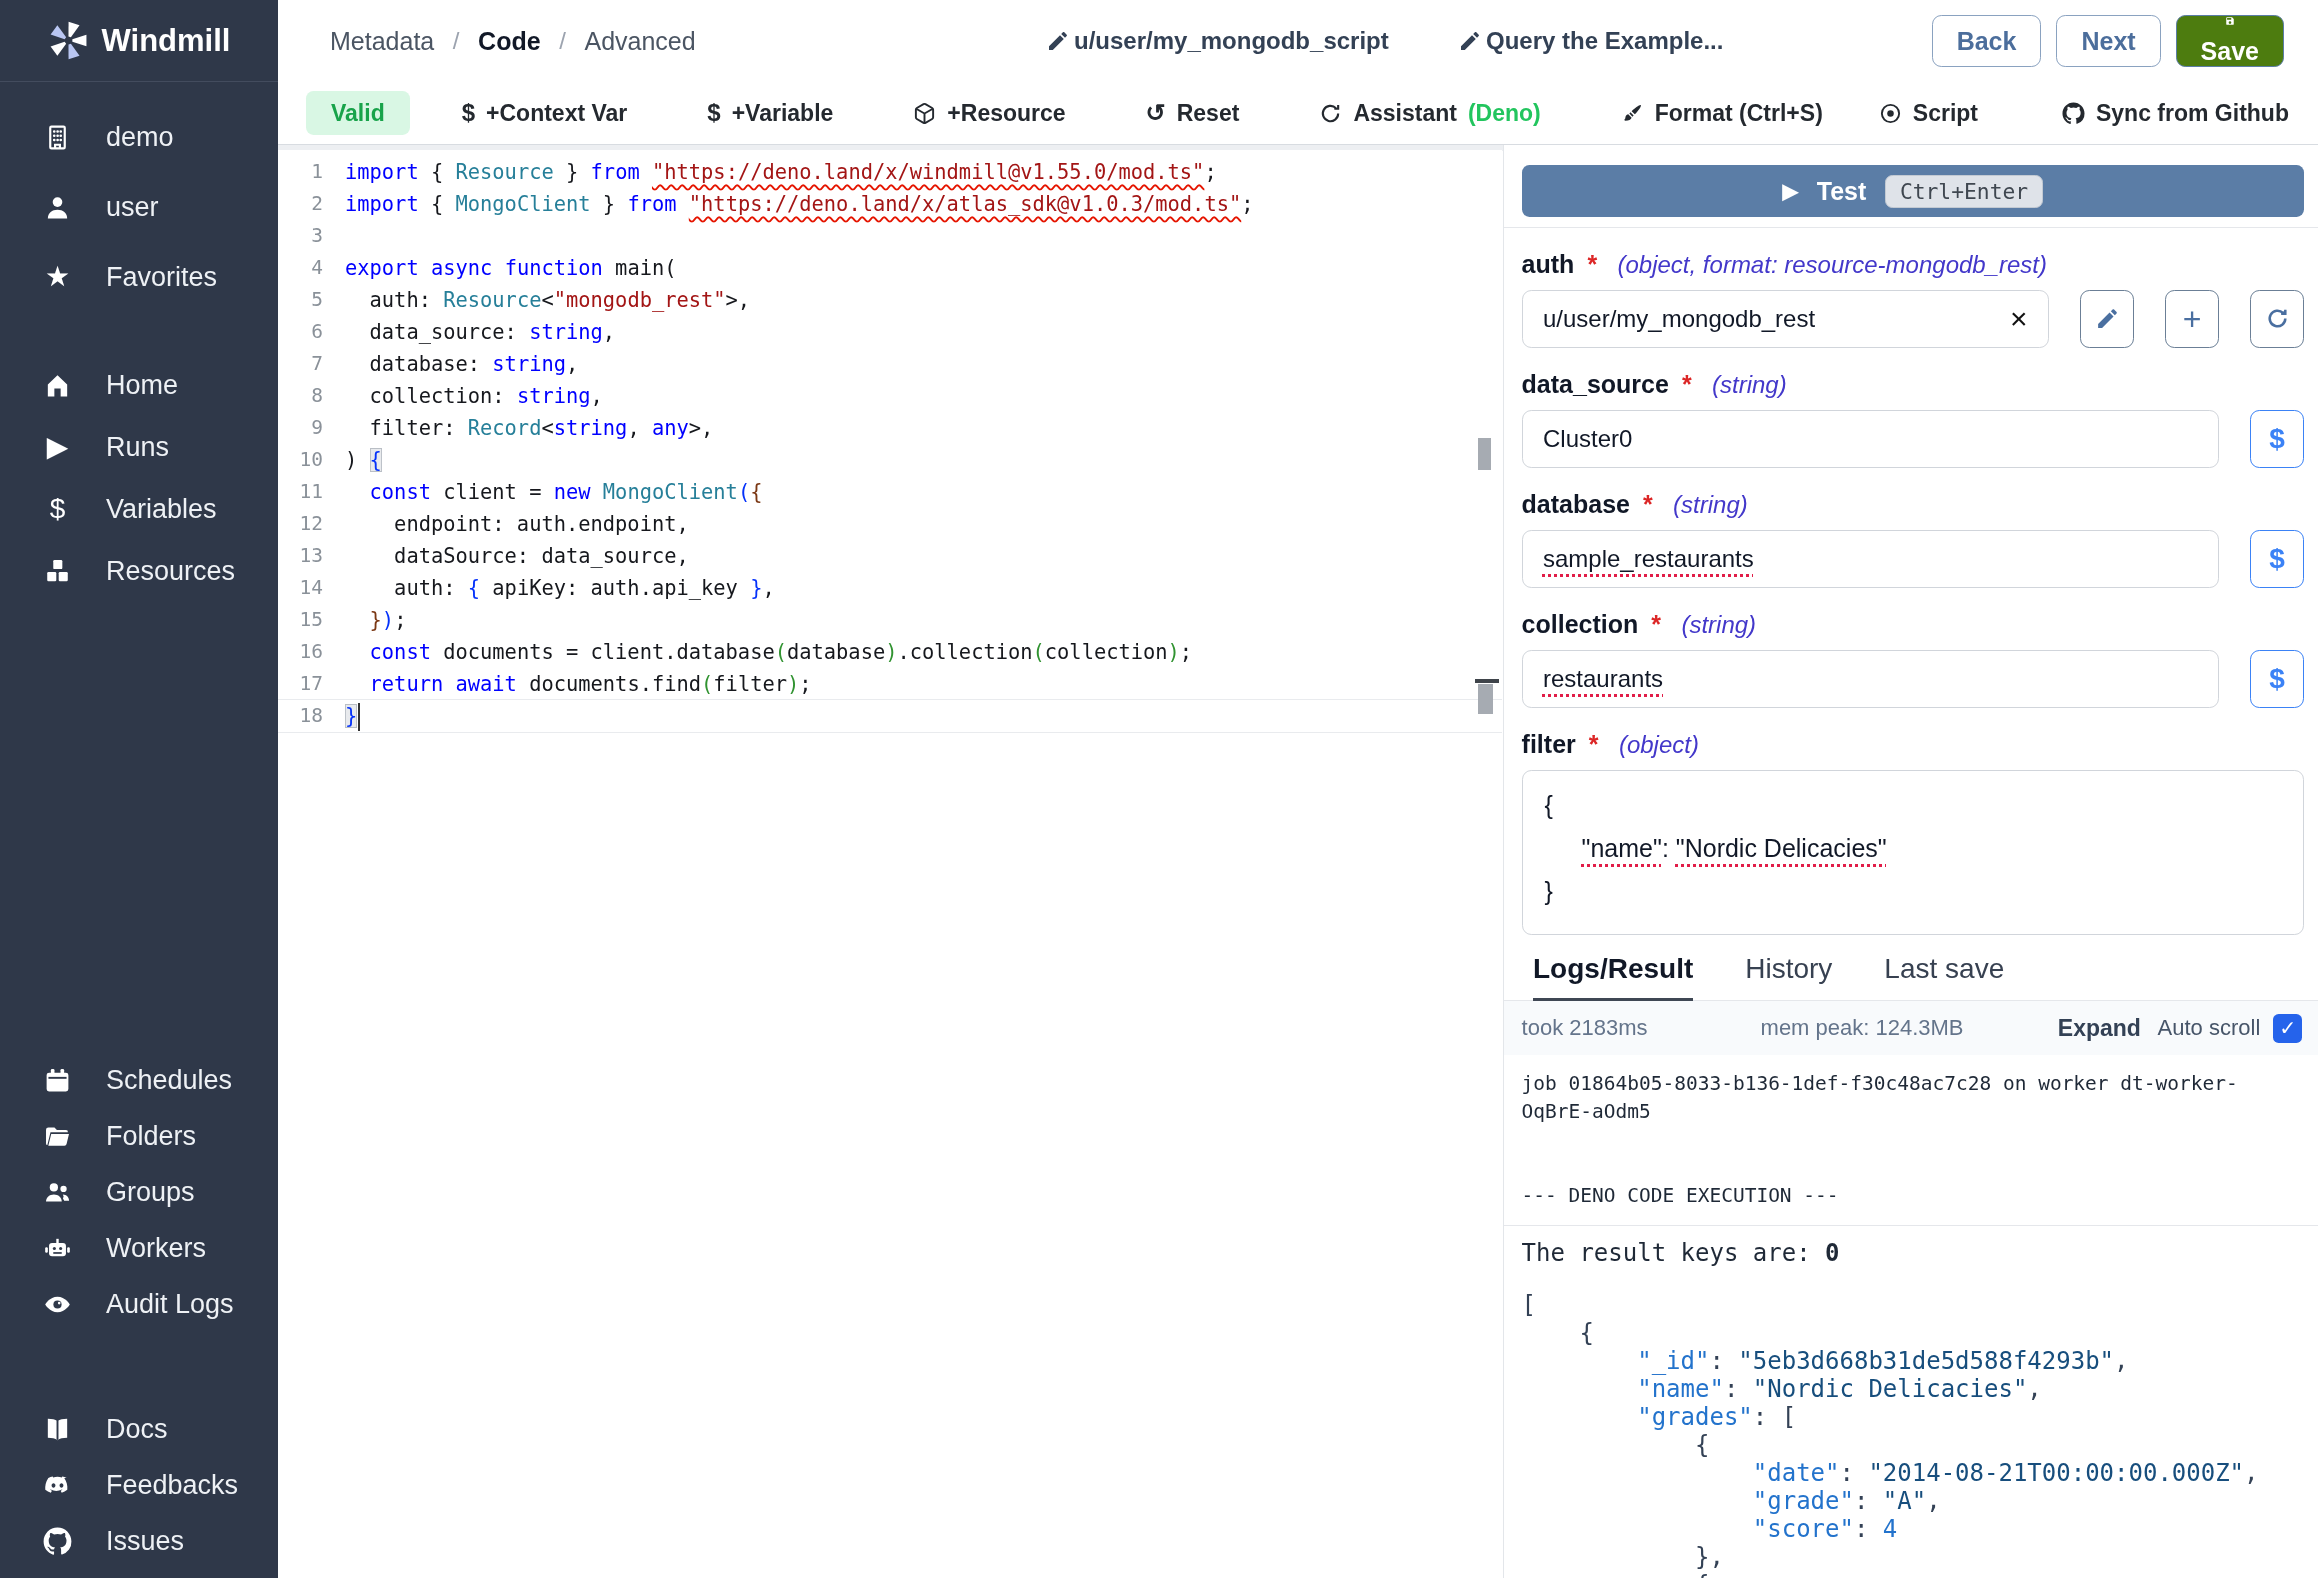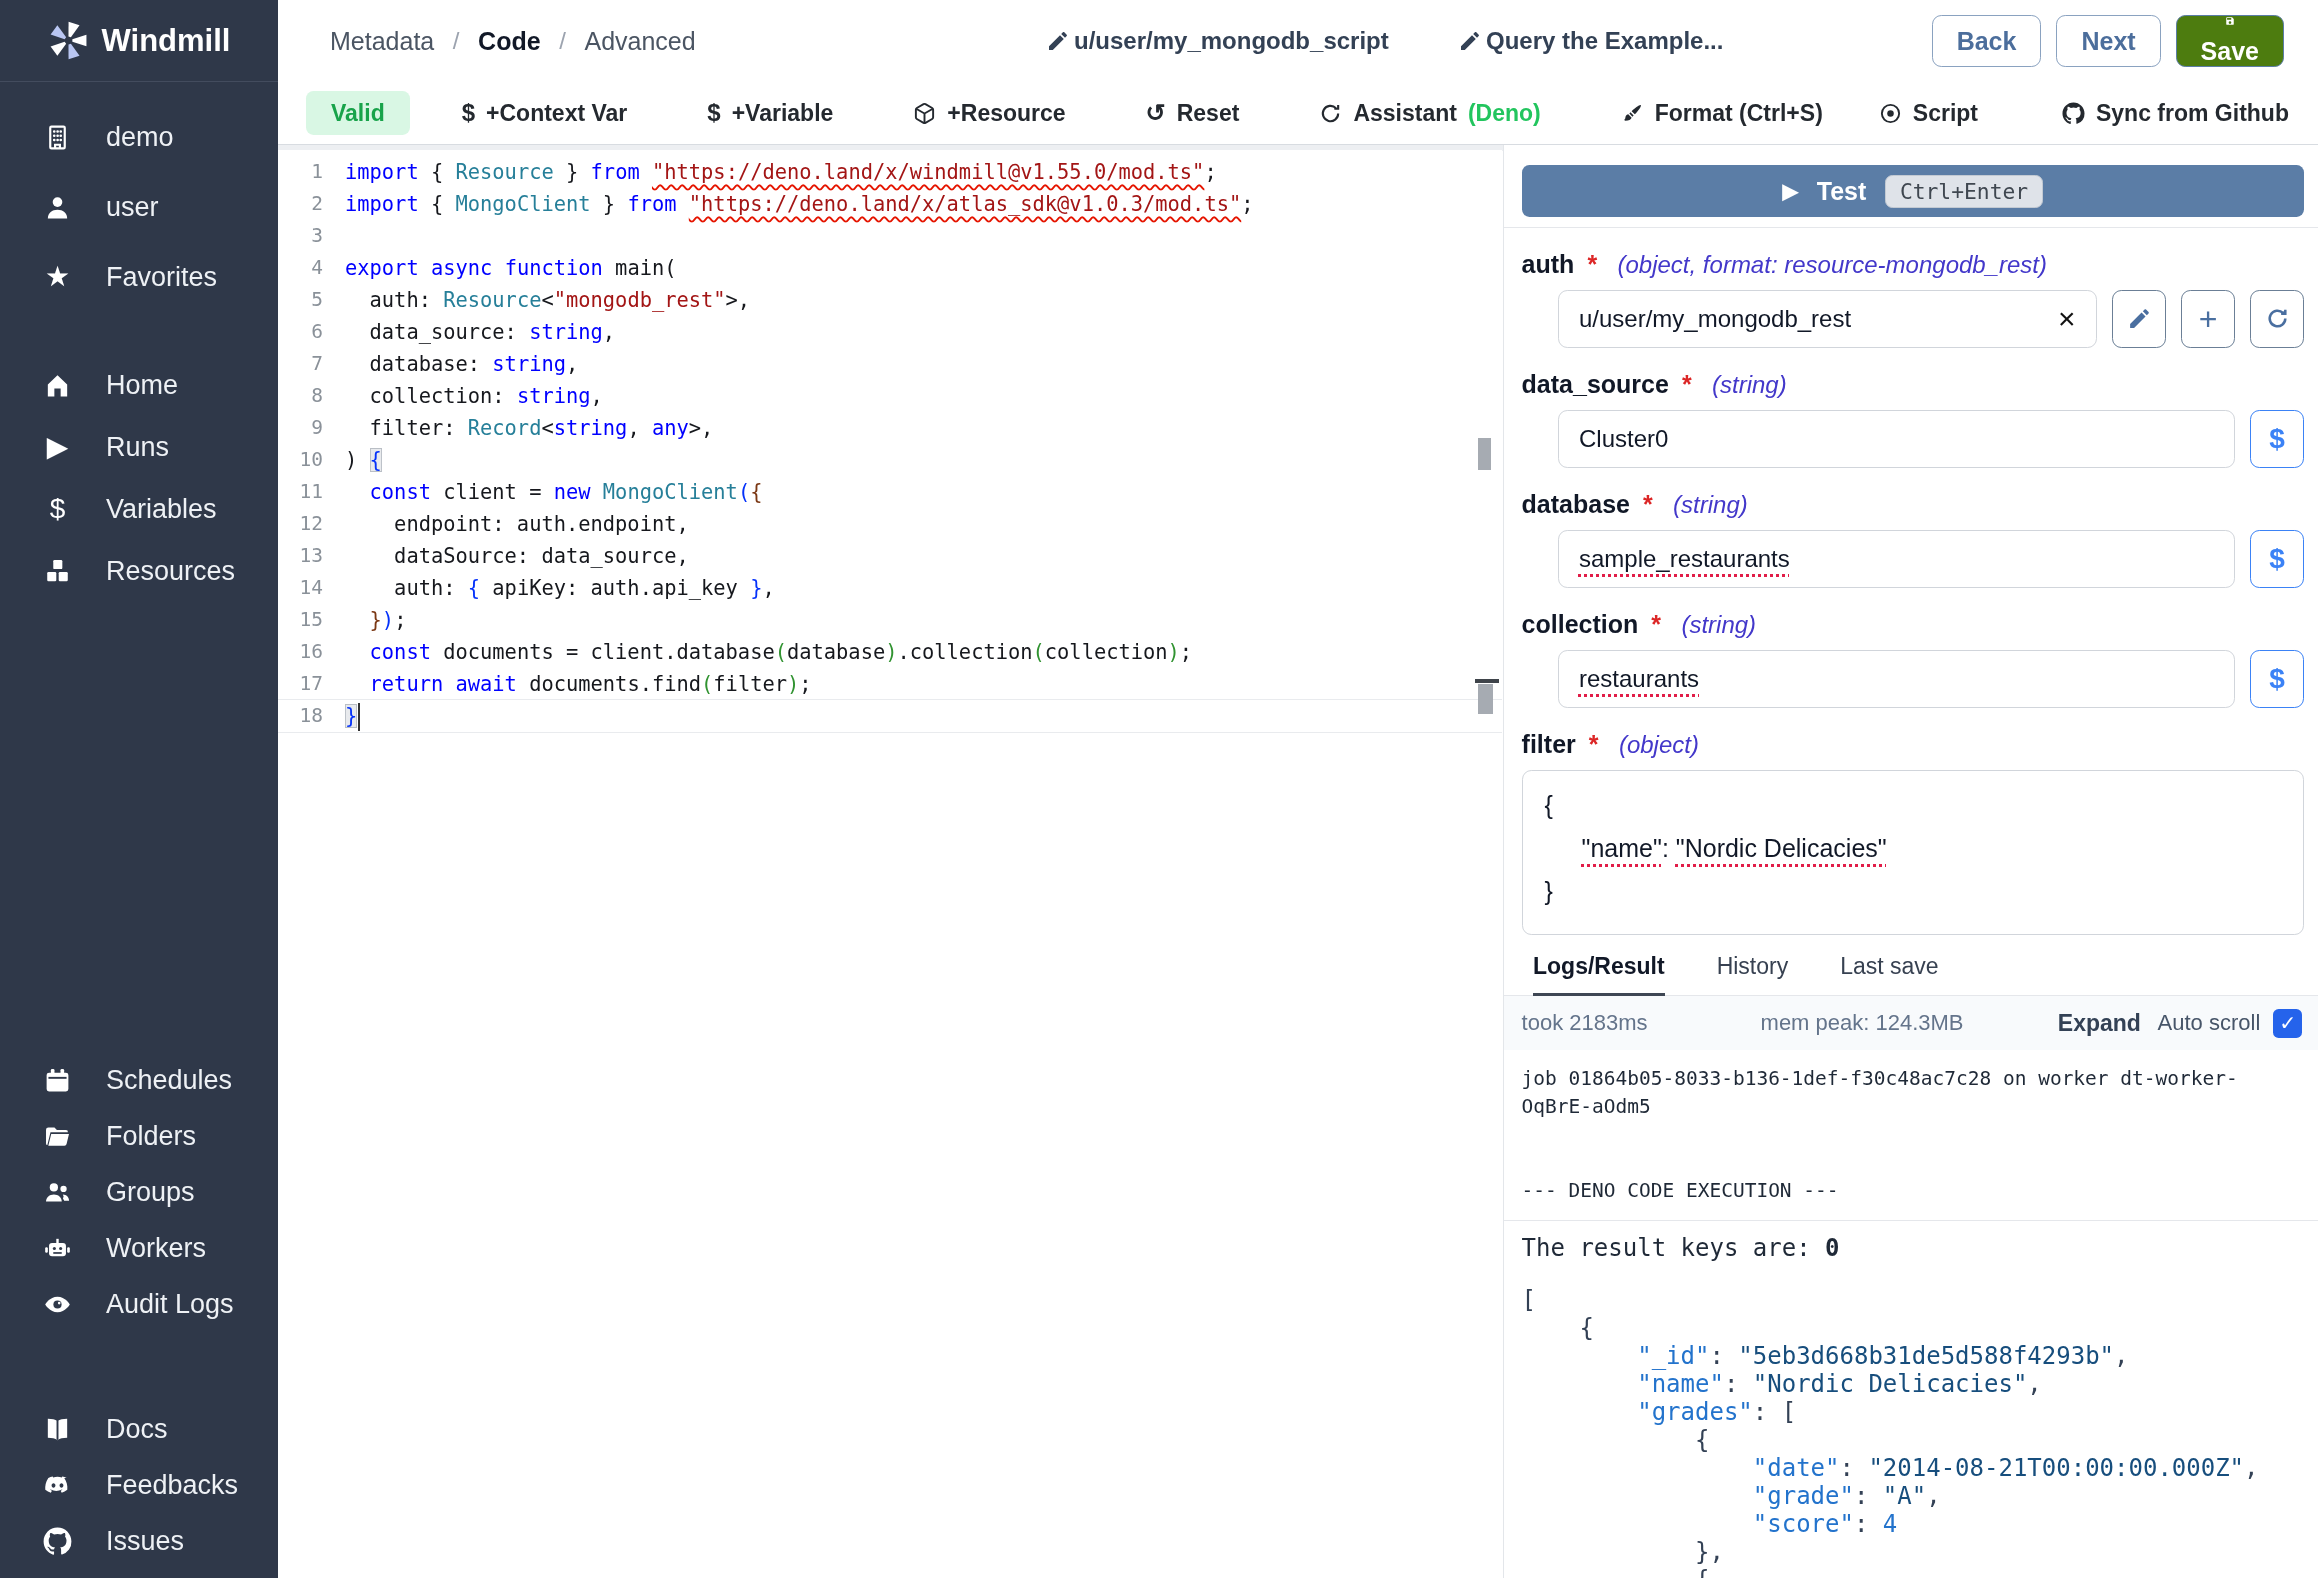--- a/index.html
+++ b/index.html
@@ -78,36 +78,36 @@
   .test-btn { height:52px; background:#5b7da6; border-radius:7.4px; display:flex; align-items:center;
               justify-content:center; gap:18.6px; color:#fff; font-size:25px; font-weight:700; cursor:pointer; }
   .test-play { font-size:20.4px; }
   .kbd { background:#dfe3e9; border:0.9px solid #c3cad3; border-radius:7.4px; color:#3f4750;
          font-family:"DejaVu Sans Mono", monospace; font-size:21.3px; padding:2.8px 14px; font-weight:400; }
   .hr1 { height:0.9px; background:#e5e7eb; margin:9.3px -15px 0 -17.6px; }
   .fld-label { margin-top:22px; font-size:25px; display:flex; gap:13px; align-items:baseline; }
   .fname { font-weight:700; color:#111827; }
   .req { color:#dc2626; font-weight:700; }
   .ftype { font-style:italic; color:#4338ca; font-size:24px; margin-left:7.4px; }
-  .fld-row { display:flex; gap:15px; margin-top:11px;margin-left:36px; }
+  .fld-row { display:flex; gap:31px; margin-top:11px; }
   .inp { flex:1; height:58px; border:0.9px solid #d1d5db; border-radius:9.3px; display:flex; align-items:center;
          padding:0 20.4px; font-size:24px; color:#111827; background:#fff; }
   .clear-x { margin-left:auto; font-size:30px; color:#111; cursor:pointer; line-height:1; }
   .sq-btn { width:54px; height:58px; flex:none; border-radius:9.3px; display:flex; align-items:center;
             justify-content:center; cursor:pointer; background:#fff; }
   .aux { border:1.9px solid #6b7f96; color:#4a6fa0; }
   .aux svg { width:25px; height:25px; }
   .plus-g { font-size:32px; color:#4a6fa0; font-weight:400; line-height:1; }
   .dollar-btn { border:1.9px solid #3b82f6; color:#3b82f6; font-size:28px; font-weight:700; }
   .sp-red { text-decoration:underline dotted #e11d48 2.8px; text-underline-offset:7.4px; }
   .filter-box { margin-top:11px; border:0.9px solid #d1d5db; border-radius:9.3px; height:165px;
                 padding:13px 22px; font-size:25px; color:#111827; line-height:43px; }
   .fline2 { padding-left:37px; }
   .tabs { display:flex; gap:52px; margin:18.6px -15px 0 -17.6px; border-bottom:0.9px solid #e5e7eb; padding-left:29px; }
-  .tab { font-size:23px; color:#374151; padding-bottom:13px; cursor:pointer; }
+  .tab { font-size:28px; color:#374151; padding-bottom:13px; cursor:pointer; }
   .tab.active { font-weight:700; color:#111827; border-bottom:3.7px solid #3f4754; margin-bottom:-0.9px; }
   .meta { margin:0 -15px 0 -17.6px; background:#f8fafc; height:54px; display:flex; align-items:center;
           padding:0 16.7px 0 17.6px; font-size:22px; color:#64748b; }
   .meta .mem { margin-left:113px; }
   .meta .expand { margin-left:auto; font-weight:700; color:#334155; font-size:23px; cursor:pointer; }
   .meta .auto { margin-left:16.7px; color:#475569; }
   .chk { margin-left:13px; width:29px; height:29px; background:#2563eb; border-radius:5.6px; color:#fff;
          display:flex; align-items:center; justify-content:center; font-size:20.4px; cursor:pointer; }
   .logs { margin-top:15px; font-family:"DejaVu Sans Mono", monospace; font-size:19.5px; line-height:28px;
           color:#1f2937; white-space:pre-wrap; max-width:742px; }

